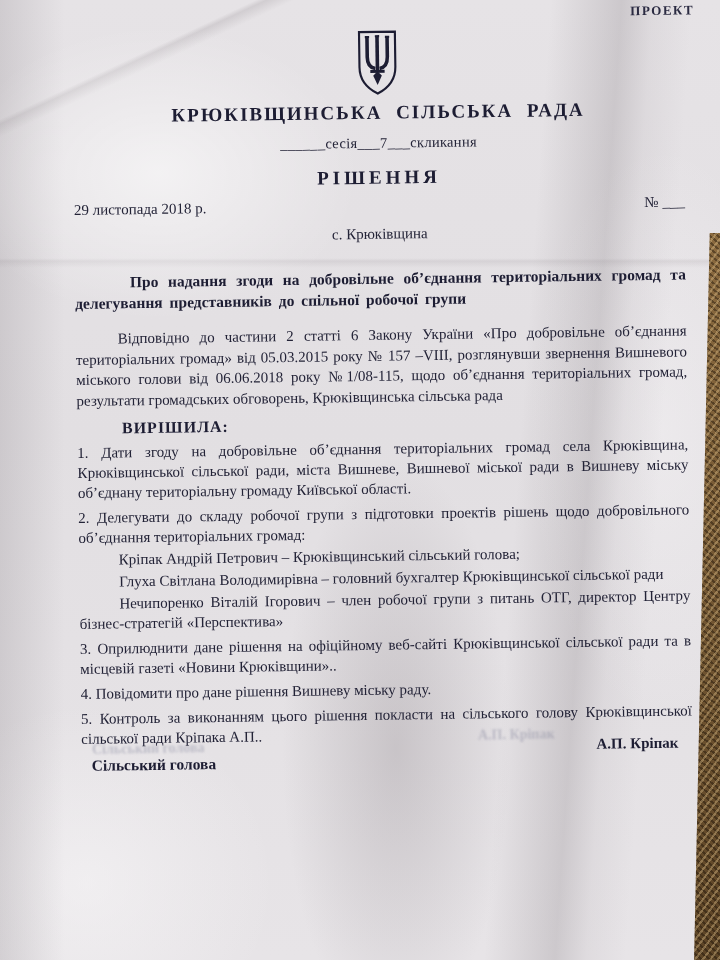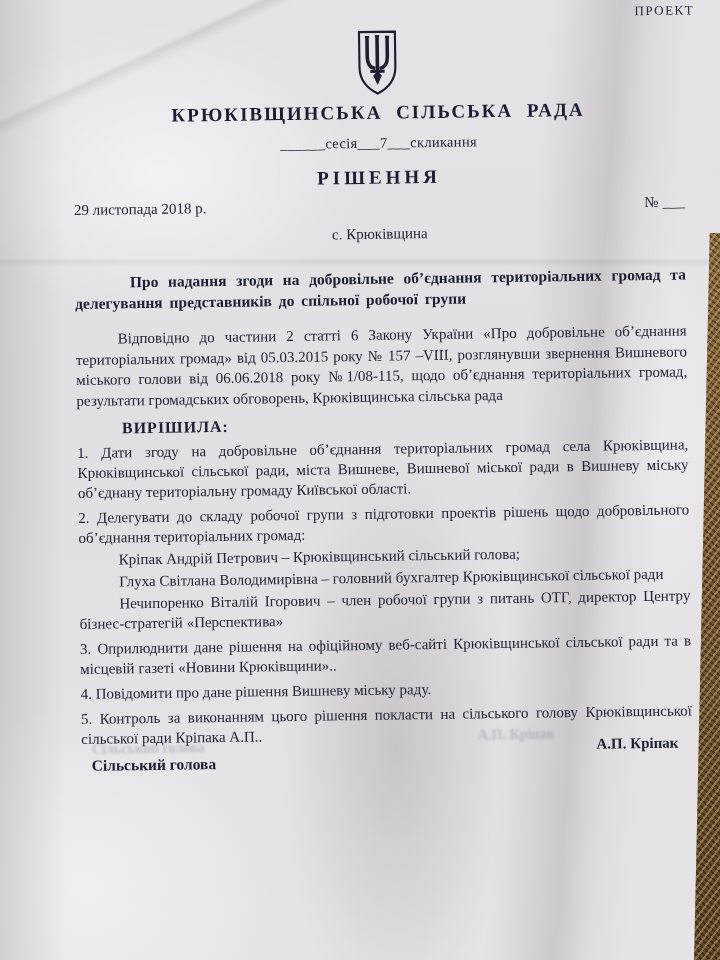--- a/index.html
+++ b/index.html
@@ -41,21 +41,21 @@
       linear-gradient(180deg,#8a6a3f,#6e5330 60%,#5c4426);
   }
   .content{
     position:absolute;inset:0;
     padding:0 34px 0 75px;
     transform:rotate(-0.8deg);
     transform-origin:50% 30%;
   }
   .draft-label{
     position:absolute;top:7px;right:22px;
-    font-weight:normal;font-size:13px;letter-spacing:1.5px;color:#2b2b42;
+    font-weight:bold;font-size:13px;letter-spacing:1.5px;color:#2b2b42;
   }
   .emblem{display:block;width:47px;height:66px;margin:30px auto 6px;color:#1d1d33;}
   .council{
     text-align:center;font-weight:bold;font-size:19px;
     letter-spacing:2px;word-spacing:7px;color:#1d1d33;
   }
   .session{text-align:center;font-size:14.5px;margin-top:11px;letter-spacing:0.3px;}
   .doc-type{
     text-align:center;font-weight:bold;font-size:19px;
     letter-spacing:4px;margin-top:15px;color:#1d1d33;

